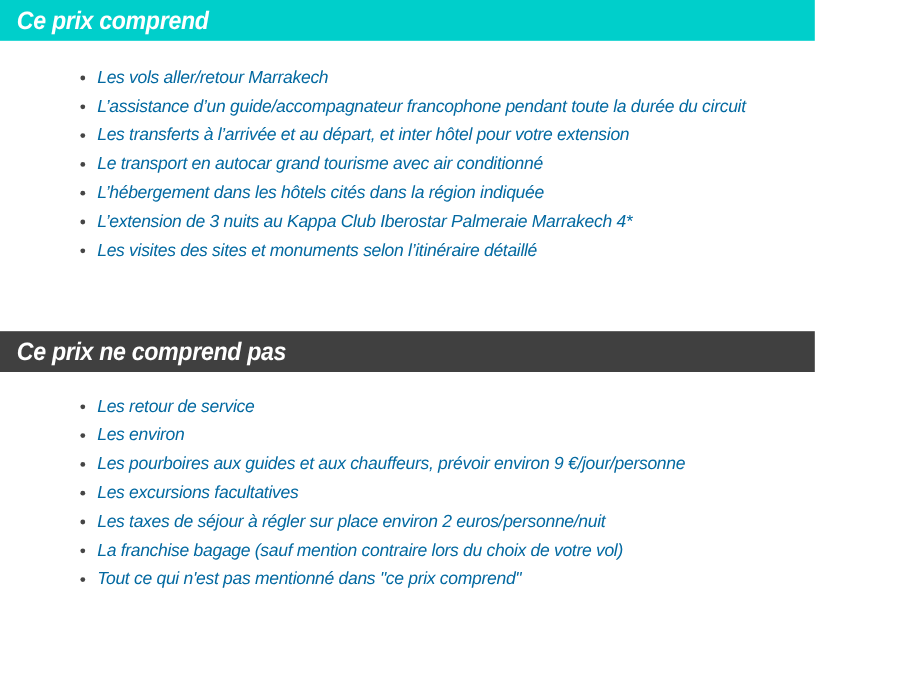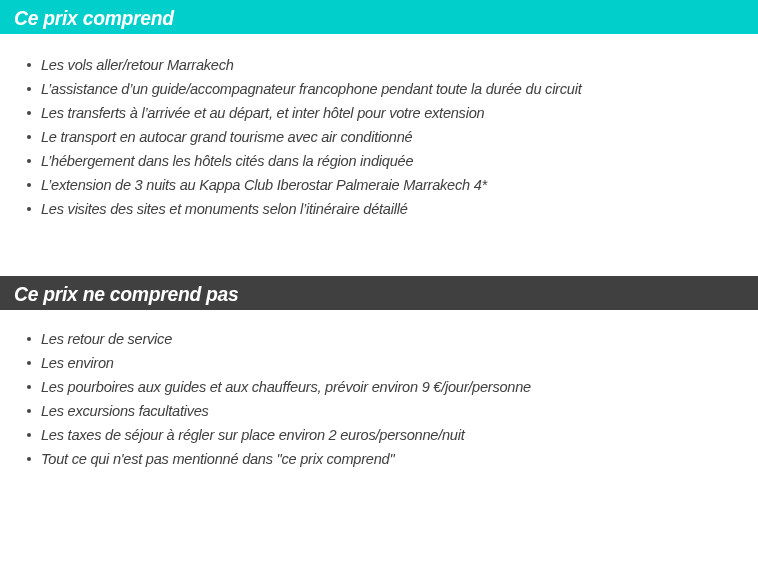--- a/index.html
+++ b/index.html
@@ -16,21 +16,21 @@
   }
   .page {
     position: relative;
     width: 758px;
     height: 580px;
     background: #ffffff;
   }
 
   
   .section-header {
-    width: 758px;
+    width: 679px;
     height: 34px;
     background: #00cfcb;
     display: flex;
     align-items: center;
     box-sizing: border-box;
     padding-left: 14px;
   }
   .section-header-title {
     color: #ffffff;
     font-family: "Liberation Sans Narrow", "Liberation Sans", "DejaVu Sans", sans-serif;
@@ -49,28 +49,29 @@
     padding: 0;
     margin: 0;
   }
   ul.bullet-list {
     list-style: none;
     margin: 0;
     padding: 0;
   }
   ul.bullet-list li {
     position: relative;
-    color: #404040;
+    color: #0369a1;
     font-family: "Liberation Sans", "DejaVu Sans", sans-serif;
     font-size: 14.6px;
     font-style: italic;
     line-height: 24px;
     padding-left: 41px;
     padding-right: 8px;
     letter-spacing: -0.25px;
+    margin-left: 40px;
   }
   ul.bullet-list li .bullet-dot {
     position: absolute;
     left: 27px;
     top: 10px;
     width: 4px;
     height: 4px;
     border-radius: 50%;
     background: #454545;
   }
@@ -151,19 +152,23 @@
         <li>
           <span class="bullet-dot"></span>
           <span class="li-text">Les excursions facultatives</span>
         </li>
         <li>
           <span class="bullet-dot"></span>
           <span class="li-text">Les taxes de séjour à régler sur place environ 2 euros/personne/nuit</span>
         </li>
         <li>
           <span class="bullet-dot"></span>
+          <span class="li-text">La franchise bagage (sauf mention contraire lors du choix de votre vol)</span>
+        </li>
+        <li>
+          <span class="bullet-dot"></span>
           <span class="li-text">Tout ce qui n'est pas mentionné dans "ce prix comprend"</span>
         </li>
       </ul>
     </div>
   </div>
 
 </div>
 
 </body></html>

